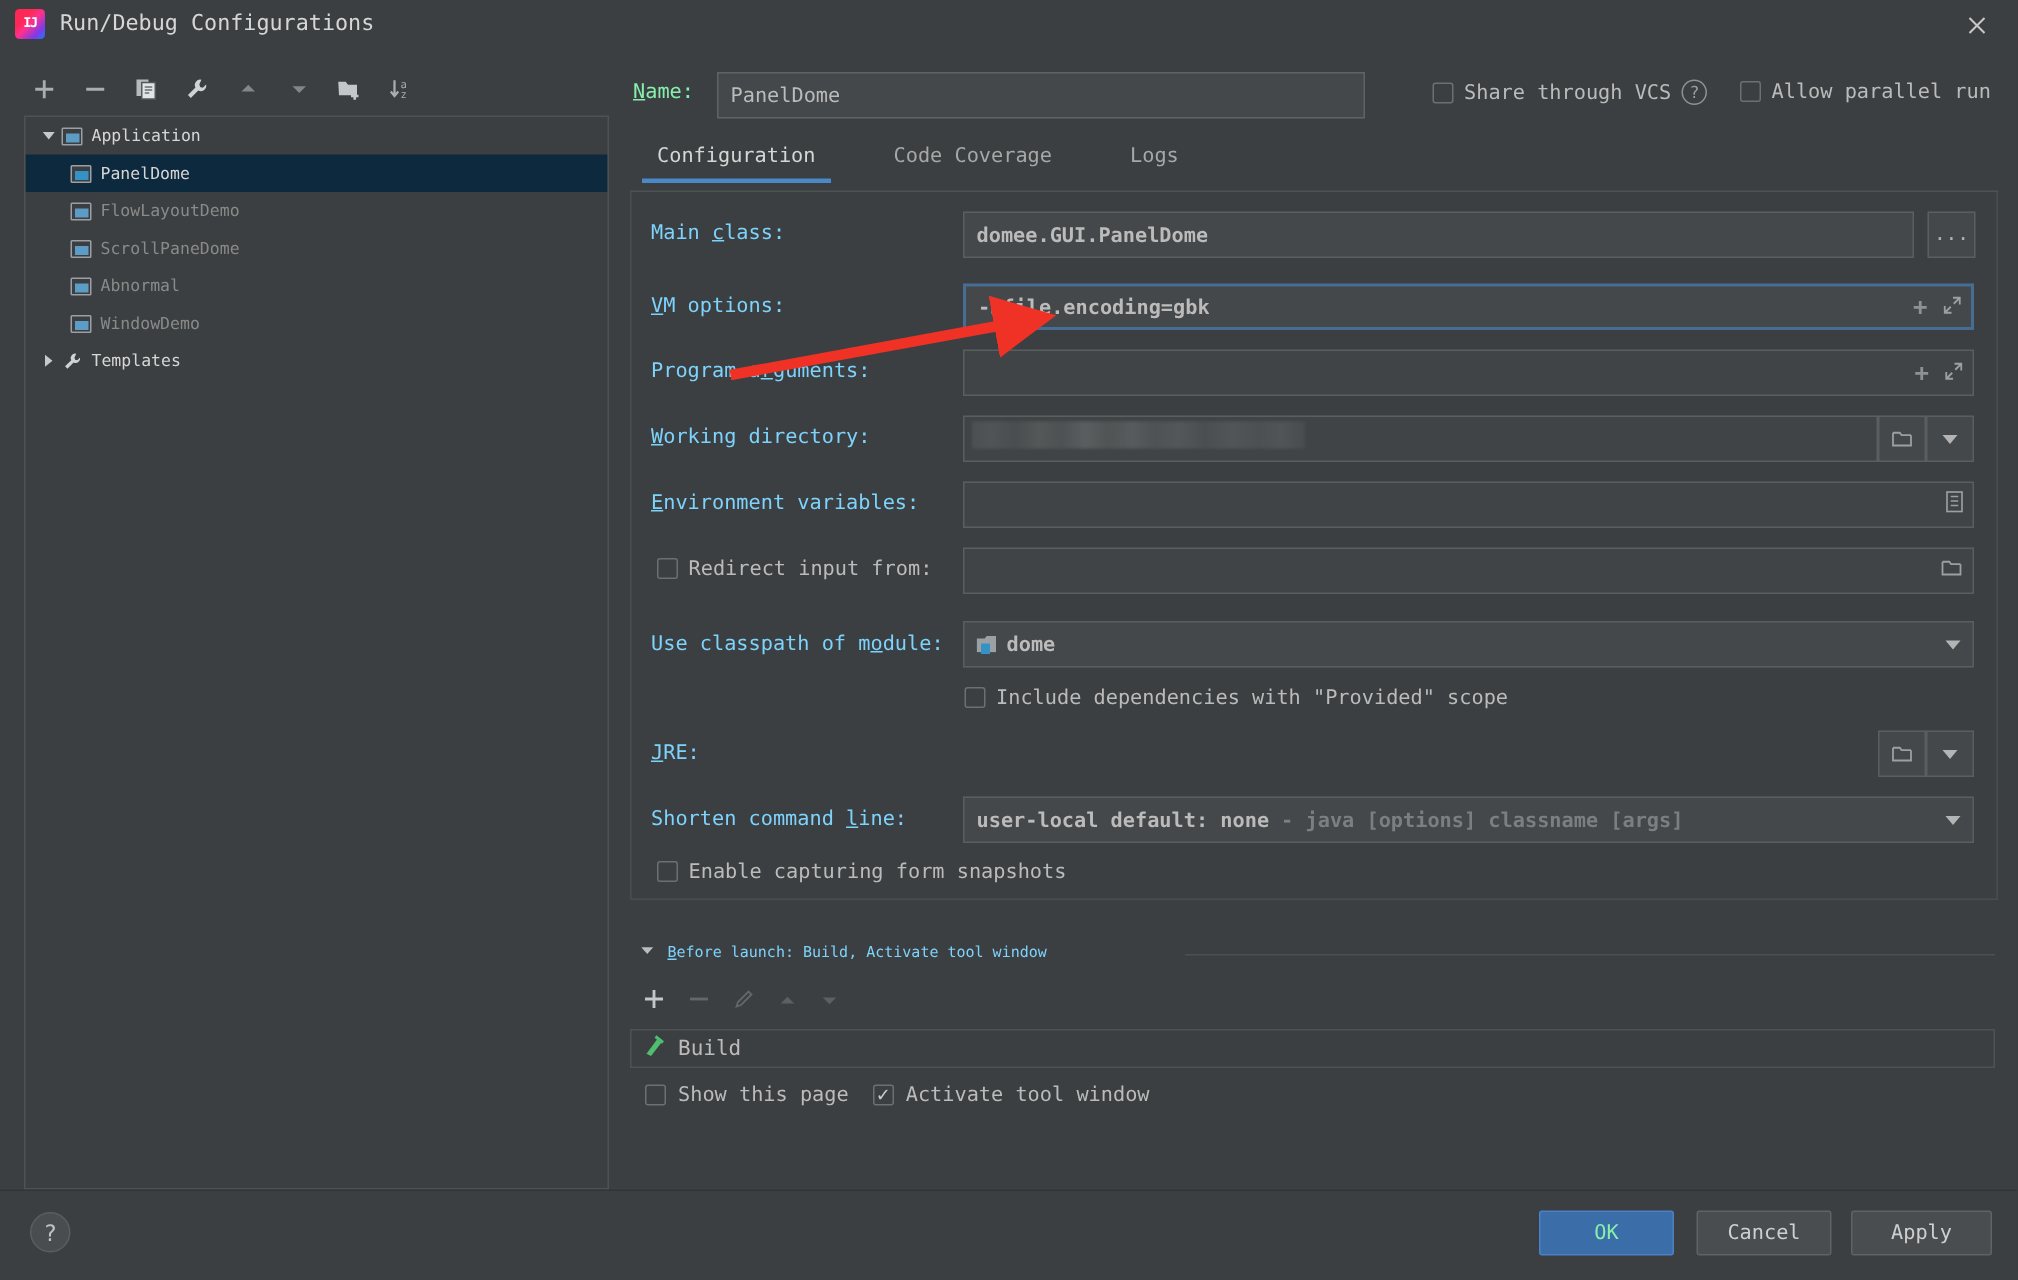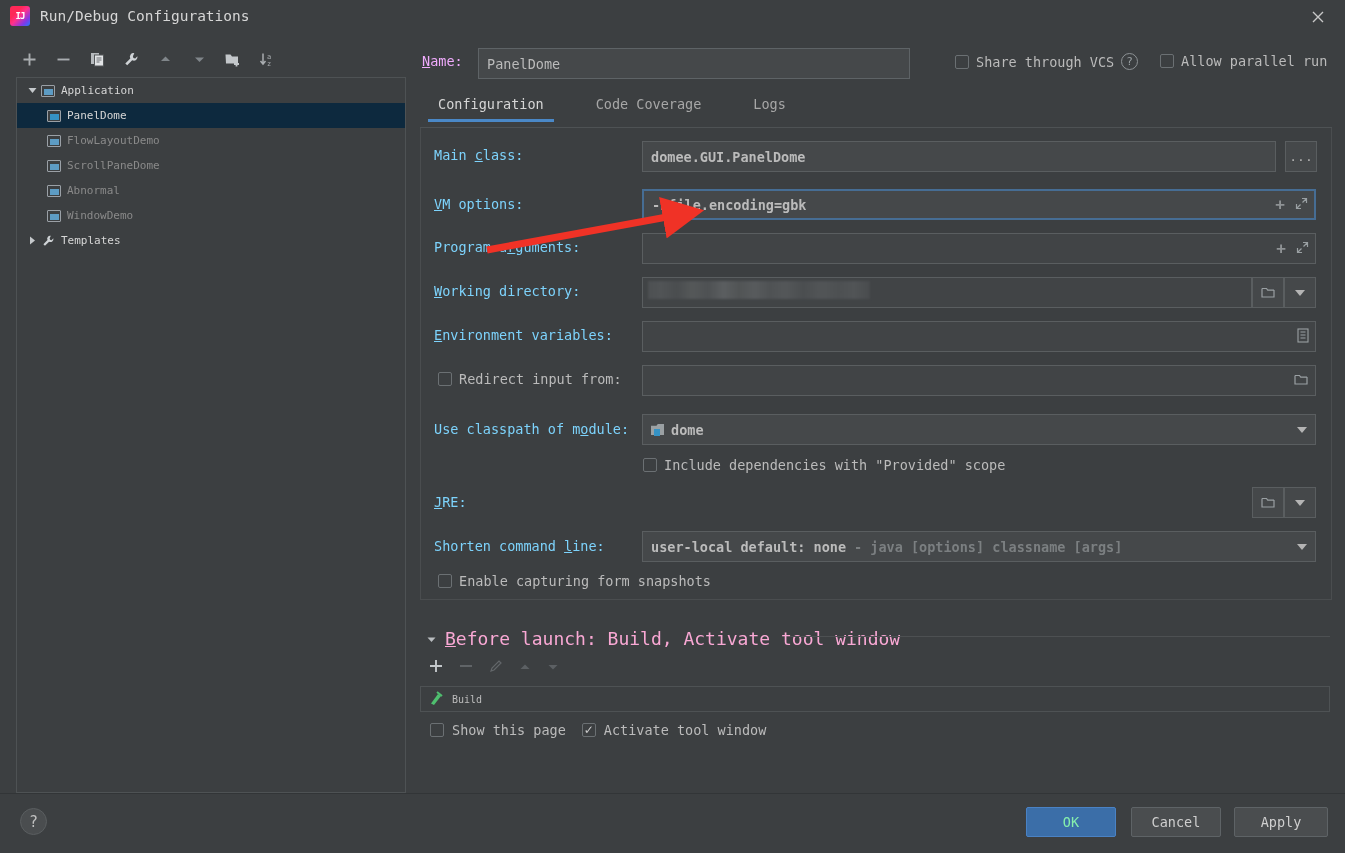--- a/index.html
+++ b/index.html
@@ -90,21 +90,21 @@
   }
   .ico-frame::before {
     content: ""; position: absolute; left: 1.5px; top: 3px;
     width: 9px; height: 6px; background: #5d9cc4;
   }
   .ico-frame.sel::before { background: #3592c4; }
 
   
   .name-label {
     position: absolute; left: 422px; top: 53px;
-    font-size: 13.5px; color: #f0abfc;
+    font-size: 13.5px; color: #86efac;
   }
   .name-input {
     position: absolute; left: 478px; top: 48px;
     width: 432px; height: 31px;
     background: #45484a; border: 1px solid #5e6366;
     color: #bbbbbb; font-size: 13.5px;
     font-family: "DejaVu Sans Mono", "Liberation Mono", monospace;
     padding: 0 8px; outline: none;
   }
   .cb-row {
@@ -213,36 +213,36 @@
   .dd-arrow {
     position: absolute; right: 8px; top: 50%; transform: translateY(-50%);
     width: 0; height: 0; border-left: 5px solid transparent;
     border-right: 5px solid transparent; border-top: 6px solid #b4b4b4;
   }
 
   
   .bl-header {
     position: absolute; left: 426px; top: 628px;
     display: flex; align-items: center; gap: 8px;
-    font-size: 18px; color: #f9a8d4; cursor: pointer;
+    font-size: 10px; color: #7dd3fc; cursor: pointer;
   }
   .bl-line {
     position: absolute; left: 790px; top: 636px;
     width: 540px; height: 1px; background: #4d5052;
   }
   .bl-toolbar {
     position: absolute; left: 428px; top: 658px;
     display: flex; align-items: center; gap: 14px;
   }
   .bl-list {
     position: absolute; left: 420px; top: 686px;
     width: 910px; height: 26px;
     background: #3c3f41; border: 1px solid #4e5254;
     display: flex; align-items: center; padding-left: 8px;
-    font-size: 10px; color: #bbbbbb; gap: 8px;
+    font-size: 14px; color: #bbbbbb; gap: 8px;
   }
   .bl-checks {
     position: absolute; left: 430px; top: 722px;
     display: flex; align-items: center; gap: 8px;
     font-size: 13.5px;
   }
 
   
   .bottom-sep {
     position: absolute; left: 0; top: 793px; width: 1345px; height: 1px;

